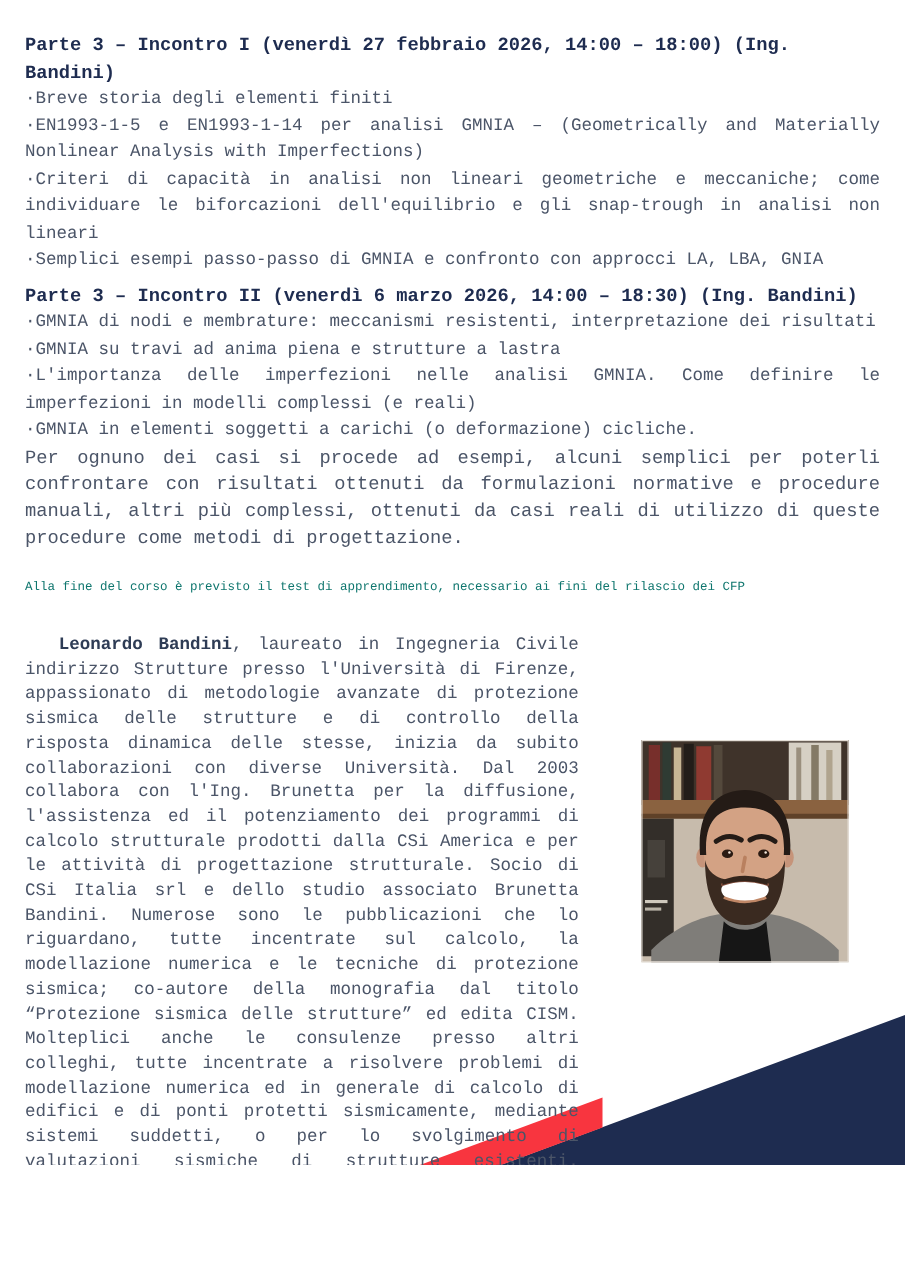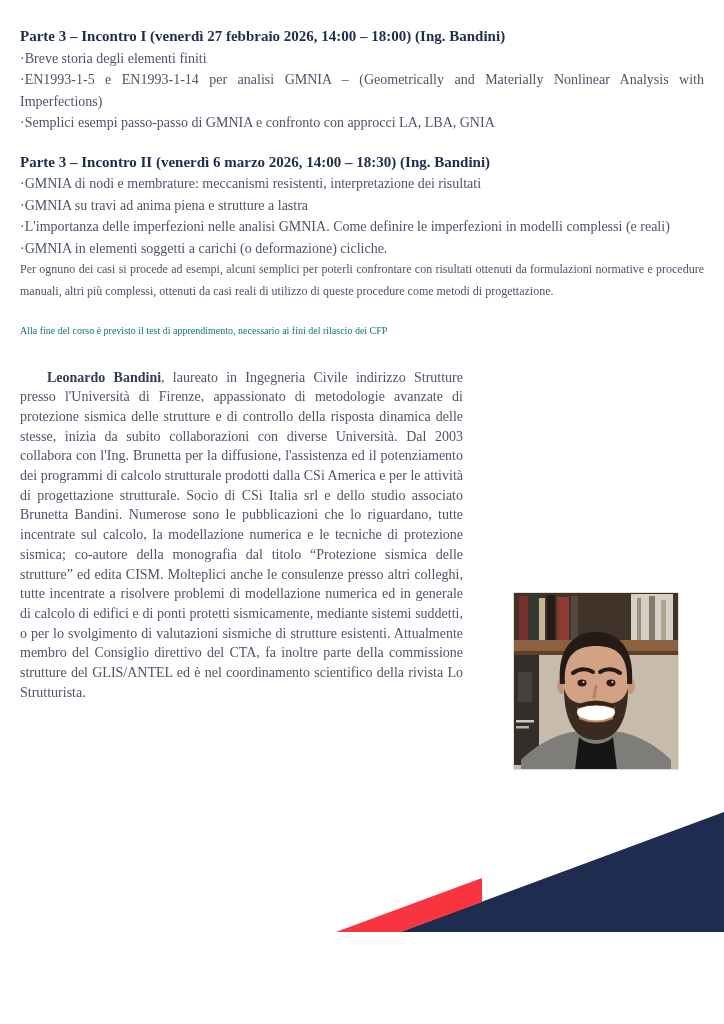--- a/index.html
+++ b/index.html
@@ -1,21 +1,21 @@
 <!DOCTYPE html>
 <html><head>
 <meta charset="utf-8">
 <style>
   html,body{margin:0;padding:0;background:#ffffff;}
   .page{
     position:relative;
     width:724px;height:932px;
     background:#ffffff;
     overflow:hidden;
-    font-family:Liberation Serif, serif;
+    font-family:Liberation Mono, monospace;
   }
   .content{
     position:relative;
     padding:26px 20px 0 20px;
     z-index:2;
   }
   .sec-heading{
     margin:0;
     font-size:15px;
     font-weight:bold;
@@ -25,24 +25,24 @@
   .topics{
     list-style:none;
     margin:0;padding:0;
   }
   .topics li{
     font-size:14px;
     line-height:21.5px;
     color:#4b5568;
     text-align:justify;
   }
-  .sec2{margin-top:18px;}
+  .sec2{margin-top:7px;}
   .para{
     margin:0;
-    font-size:12px;
+    font-size:15px;
     line-height:21.5px;
     color:#4b5568;
     text-align:justify;
   }
   .note{
     margin:18px 0 0 0;
     font-size:10px;
     line-height:21.5px;
     color:#0f766e;
   }
@@ -85,20 +85,21 @@
 
 <div class="page">
 
   <div class="content">
 
     <section>
       <h3 class="sec-heading">Parte 3 – Incontro I (venerdì 27 febbraio 2026, 14:00 – 18:00) (Ing. Bandini)</h3>
       <ul class="topics">
         <li>·Breve storia degli elementi finiti</li>
         <li>·EN1993-1-5 e EN1993-1-14 per analisi GMNIA – (Geometrically and Materially Nonlinear Analysis with Imperfections)</li>
+        <li>·Criteri di capacità in analisi non lineari geometriche e meccaniche; come individuare le biforcazioni dell'equilibrio e gli snap-trough in analisi non lineari</li>
         <li>·Semplici esempi passo-passo di GMNIA e confronto con approcci LA, LBA, GNIA</li>
       </ul>
     </section>
 
     <section class="sec2">
       <h3 class="sec-heading">Parte 3 – Incontro II (venerdì 6 marzo 2026, 14:00 – 18:30) (Ing. Bandini)</h3>
       <ul class="topics">
         <li>·GMNIA di nodi e membrature: meccanismi resistenti, interpretazione dei risultati</li>
         <li>·GMNIA su travi ad anima piena e strutture a lastra</li>
         <li>·L'importanza delle imperfezioni nelle analisi GMNIA. Come definire le imperfezioni in modelli complessi (e reali)</li>

